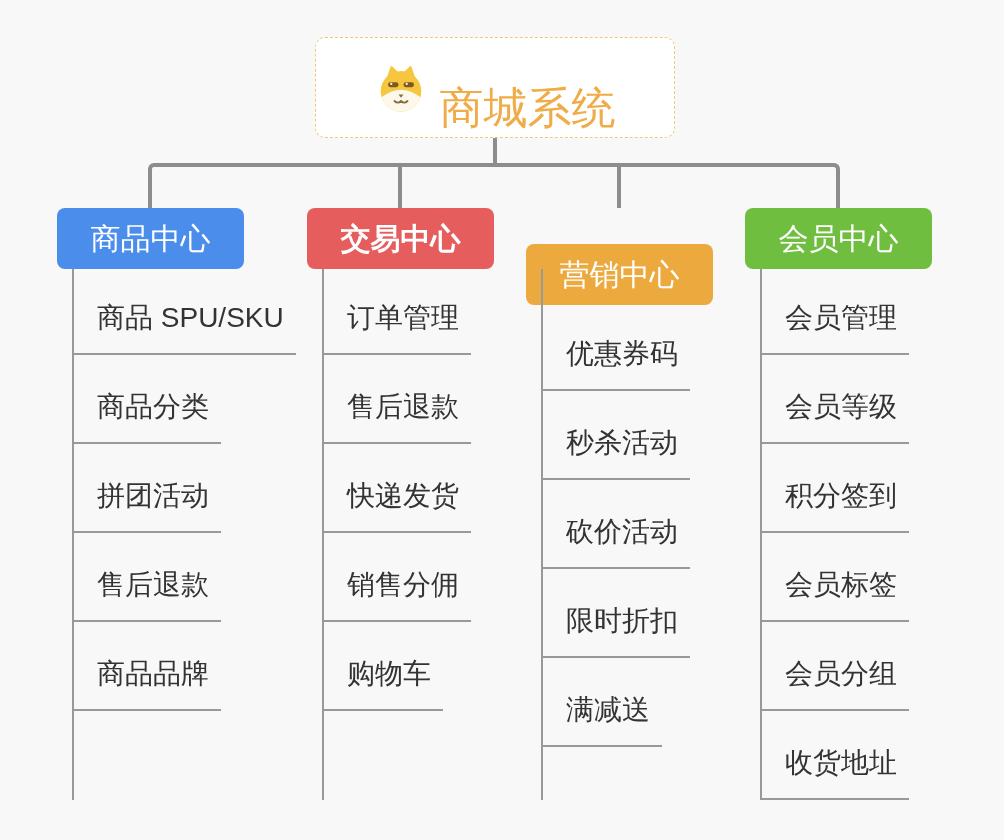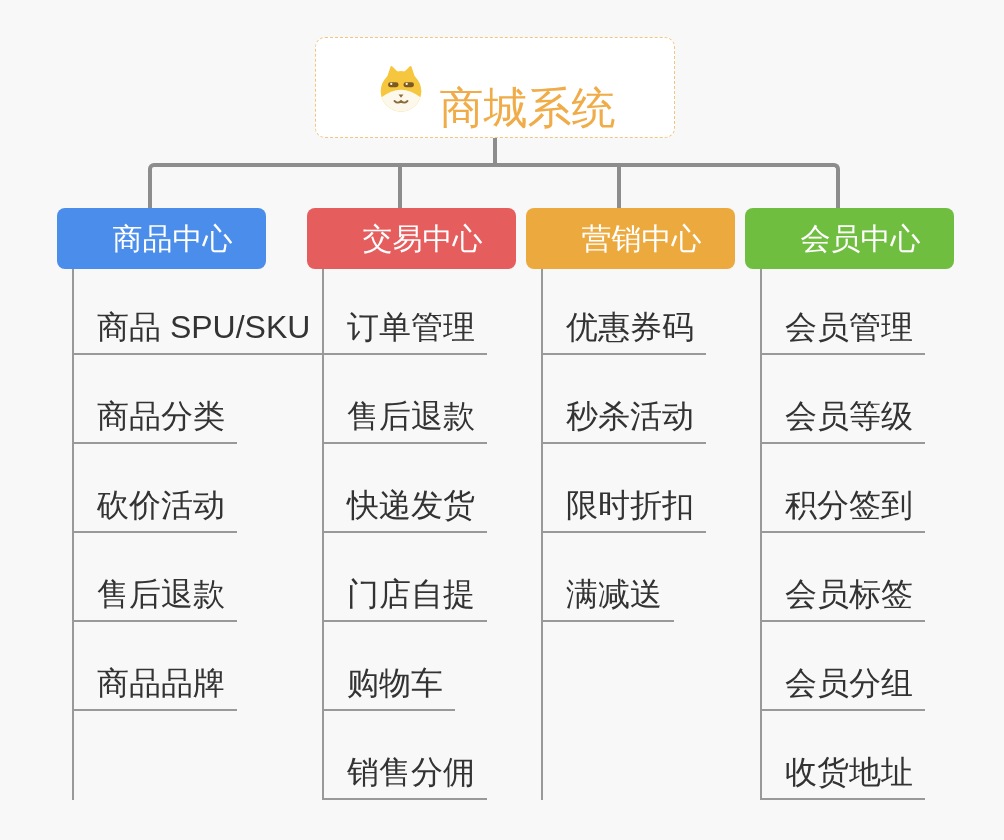--- a/index.html
+++ b/index.html
@@ -71,40 +71,39 @@
     height: 61px;
     border-radius: 8px;
     display: flex;
     align-items: center;
     justify-content: center;
     color: #ffffff;
     font-size: 30px;
     line-height: 1;
     white-space: nowrap;
     cursor: default;
-    padding-left: 22px;
   }
   .branch-vline {
     position: absolute;
     left: 15px;
     top: 61px;
     width: 2px;
     height: 531px;
     background: var(--underline, #999999);
   }
   .branch-items { margin-left: 15px; }
   .item {
     height: 89px;
     box-sizing: border-box;
     display: flex;
     align-items: flex-end;
     width: max-content;
-    padding: 0 12px 7px 25px;
+    padding: 0 12px 19px 25px;
     border-bottom: 2px solid var(--underline, #999999);
-    font-size: 32px;
+    font-size: 28px;
     line-height: 1.15;
     color: var(--item-text, #333333);
     white-space: nowrap;
   }
   .item:first-child { height: 86px; }
 </style>
 </head>
 <body>
 
 <div class="canvas">
@@ -141,43 +140,43 @@
   <div class="conn mid-drop mid-drop-1"></div>
   <div class="conn mid-drop mid-drop-2"></div>
 
   <div id="branches-layer">
       <div class="branch" style="left: 57px;">
     <div class="branch-box" style="background: rgb(74, 141, 235);">商品中心</div>
     <div class="branch-vline"></div>
     <div class="branch-items">
           <div class="item">商品 SPU/SKU</div>
           <div class="item">商品分类</div>
-          <div class="item">砍价活动</div>
+          <div class="item">拼团活动</div>
           <div class="item">售后退款</div>
           <div class="item">商品品牌</div>
         </div>
   </div>
       <div class="branch" style="left: 307px;">
-    <div class="branch-box" style="background: rgb(230, 93, 93);">交易中心</div>
+    <div class="branch-box" style="background: rgb(230, 93, 93); font-weight: bold;">交易中心</div>
     <div class="branch-vline"></div>
     <div class="branch-items">
           <div class="item">订单管理</div>
           <div class="item">售后退款</div>
           <div class="item">快递发货</div>
-          <div class="item">门店自提</div>
+          <div class="item">销售分佣</div>
           <div class="item">购物车</div>
-          <div class="item">销售分佣</div>
         </div>
   </div>
       <div class="branch" style="left: 526px;">
-    <div class="branch-box" style="background: rgb(236, 169, 61);">营销中心</div>
+    <div class="branch-box" style="background: rgb(236, 169, 61); margin-top: 36px;">营销中心</div>
     <div class="branch-vline"></div>
     <div class="branch-items">
           <div class="item">优惠券码</div>
           <div class="item">秒杀活动</div>
+          <div class="item">砍价活动</div>
           <div class="item">限时折扣</div>
           <div class="item">满减送</div>
         </div>
   </div>
       <div class="branch" style="left: 745px;">
     <div class="branch-box" style="background: rgb(112, 190, 64);">会员中心</div>
     <div class="branch-vline"></div>
     <div class="branch-items">
           <div class="item">会员管理</div>
           <div class="item">会员等级</div>

